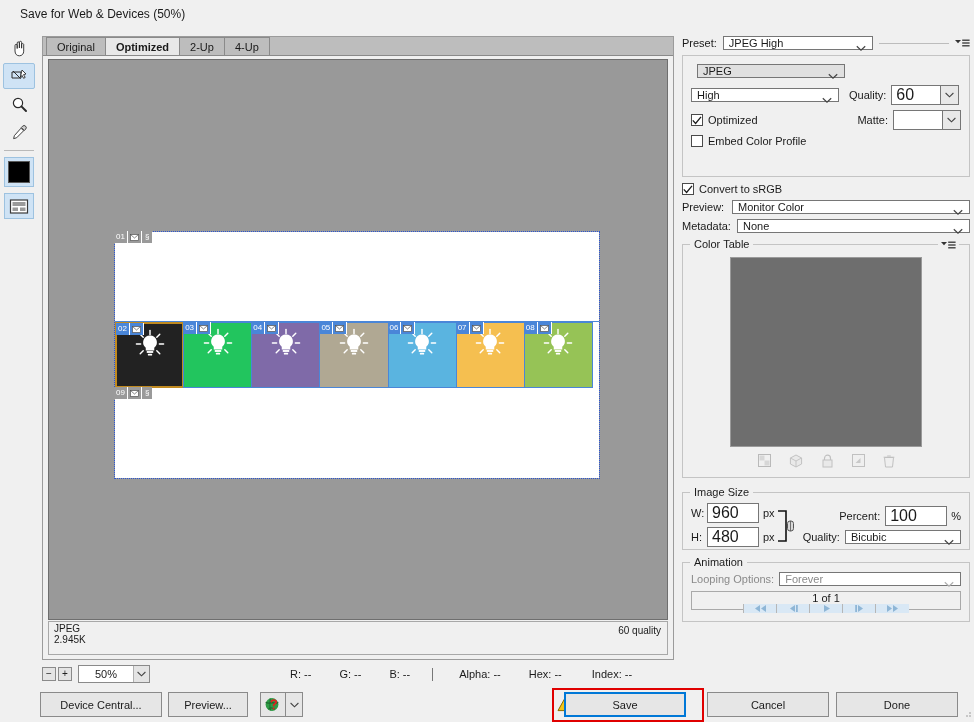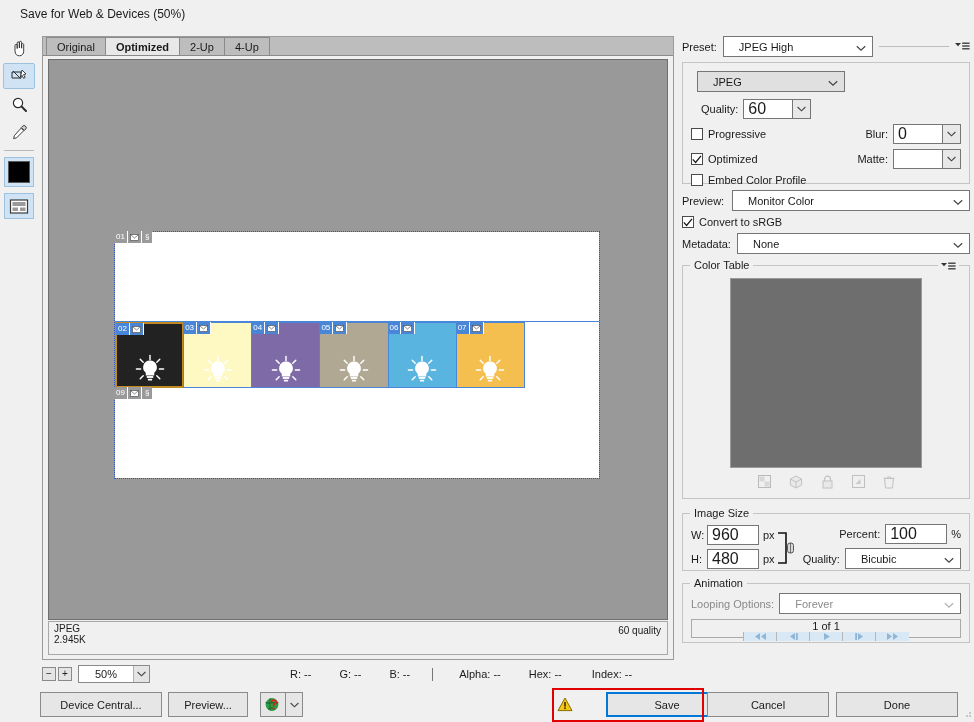--- a/index.html
+++ b/index.html
@@ -72,21 +72,21 @@
     position: absolute; left: 66px; top: 172px; width: 484px; height: 246px;
     background: #ffffff; outline: 1px dotted #2a55d4;
   }
   .slice-row {
     position: absolute; left: 0; top: 90px; width: 484px; height: 66px;
     display: flex;
   }
   .slice-cell {
     position: relative; width: 69.14px; height: 66px;
     border: 1px solid #4a86d8; margin-right: -1px;
-    display: flex; align-items: flex-end; justify-content: center;
+    display: flex; align-items: flex-start; justify-content: center;
   }
   .slice-cell.sel { border: 2px solid #c08a20; }
   .bulb { width: 34px; height: 34px; display: block; margin-top: 3px; }
   .badge {
     position: absolute; left: -1px; top: -1px; height: 12px;
     display: flex; align-items: stretch; z-index: 5; pointer-events: none;
   }
   .badge .num {
     background: #4a86d8; color: #fff; font-size: 8px; line-height: 12px;
     padding: 0 2px; font-family: "Liberation Sans", sans-serif;
@@ -135,22 +135,22 @@
     display: flex; align-items: center; justify-content: center;
   }
   .ro { margin-left: 26px; font-size: 11px; white-space: nowrap; }
   .ro-sep { width: 1px; height: 13px; background: #777; margin-left: 22px; }
 
   
   .right { position: absolute; left: 682px; top: 36px; width: 288px; }
   .row { display: flex; align-items: center; margin-bottom: 5px; }
   .lbl { font-size: 11px; color: #1a1a1a; white-space: nowrap; }
   .select {
-    height: 21px; background: #fff; border: 1px solid #767676;
-    display: flex; align-items: center; padding-left: 15px;
+    height: 14px; background: #fff; border: 1px solid #767676;
+    display: flex; align-items: center; padding-left: 5px;
     font-size: 11px; color: #1a1a1a; position: relative;
   }
   .select .cv { position: absolute; right: 6px; top: 5px; }
   .select.gray { background: #e0e0e0; }
   .field {
     height: 20px; background: #fff; border: 1px solid #767676;
     display: flex; align-items: center; padding-left: 4px; font-size: 16px;
   }
   .stepper {
     width: 18px; height: 20px; background: #e8e8e8; border: 1px solid #767676;
@@ -314,21 +314,21 @@
                 <path d="M4 20 L9 20"></path>
                   <path d="M36 20 L31 20"></path>
                 <path d="M8.5 31.5 L12 28"></path>
                   <path d="M31.5 31.5 L28 28"></path>
               </g>
               <path d="M20 10 a8 8 0 0 1 5 14.3 l0 3.2 l-10 0 l0 -3.2 a8 8 0 0 1 5 -14.3 z" fill="#fff"></path>
               <rect x="16.2" y="28.3" width="7.6" height="2.2" fill="#fff"></rect>
               <rect x="17.4" y="31.4" width="5.2" height="2.2" rx="1" fill="#fff"></rect>
             </svg>
           </div>
-          <div class="slice-cell" style="background:#fef9c3">
+          <div class="slice-cell" style="background:#22c55e">
             <div class="badge">
               <span class="num">03</span>
               <span class="ico">
                 <svg width="9" height="7" viewBox="0 0 9 7">
                     <rect x="0.5" y="0.5" width="8" height="6" fill="#fff" stroke="#555" stroke-width="0.7"></rect>
                     <path d="M0.5 0.5 L4.5 4 L8.5 0.5" fill="none" stroke="#555" stroke-width="0.7"></path>
                   </svg>
               </span>
             </div>
             <svg class="bulb" viewBox="0 0 40 40">
@@ -439,20 +439,45 @@
                 <path d="M4 20 L9 20"></path>
                   <path d="M36 20 L31 20"></path>
                 <path d="M8.5 31.5 L12 28"></path>
                   <path d="M31.5 31.5 L28 28"></path>
               </g>
               <path d="M20 10 a8 8 0 0 1 5 14.3 l0 3.2 l-10 0 l0 -3.2 a8 8 0 0 1 5 -14.3 z" fill="#fff"></path>
               <rect x="16.2" y="28.3" width="7.6" height="2.2" fill="#fff"></rect>
               <rect x="17.4" y="31.4" width="5.2" height="2.2" rx="1" fill="#fff"></rect>
             </svg>
           </div>
+          <div class="slice-cell" style="background:#96c356">
+            <div class="badge">
+              <span class="num">08</span>
+              <span class="ico">
+                <svg width="9" height="7" viewBox="0 0 9 7">
+                    <rect x="0.5" y="0.5" width="8" height="6" fill="#fff" stroke="#555" stroke-width="0.7"></rect>
+                    <path d="M0.5 0.5 L4.5 4 L8.5 0.5" fill="none" stroke="#555" stroke-width="0.7"></path>
+                  </svg>
+              </span>
+            </div>
+            <svg class="bulb" viewBox="0 0 40 40">
+              <g stroke="#fff" stroke-width="1.7" stroke-linecap="round">
+                <path d="M20 4 L20 9"></path>
+                  <path d="M8.5 8.5 L12 12"></path>
+                  <path d="M31.5 8.5 L28 12"></path>
+                <path d="M4 20 L9 20"></path>
+                  <path d="M36 20 L31 20"></path>
+                <path d="M8.5 31.5 L12 28"></path>
+                  <path d="M31.5 31.5 L28 28"></path>
+              </g>
+              <path d="M20 10 a8 8 0 0 1 5 14.3 l0 3.2 l-10 0 l0 -3.2 a8 8 0 0 1 5 -14.3 z" fill="#fff"></path>
+              <rect x="16.2" y="28.3" width="7.6" height="2.2" fill="#fff"></rect>
+              <rect x="17.4" y="31.4" width="5.2" height="2.2" rx="1" fill="#fff"></rect>
+            </svg>
+          </div>
         </div>
 
         <div class="row-band-bot">
           <div class="badge gray">
             <span class="num">09</span>
             <span class="ico">
               <svg width="9" height="7" viewBox="0 0 9 7">
                   <rect x="0.5" y="0.5" width="8" height="6" fill="#fff" stroke="#555" stroke-width="0.7"></rect>
                   <path d="M0.5 0.5 L4.5 4 L8.5 0.5" fill="none" stroke="#555" stroke-width="0.7"></path>
                 </svg>
@@ -521,46 +546,39 @@
           <span>JPEG</span>
           <span class="cv">
             <svg width="10" height="7" viewBox="0 0 10 7">
                 <path d="M0.8 1.2 L5 5.2 L9.2 1.2" fill="none" stroke="#444" stroke-width="1.2"></path>
               </svg>
           </span>
         </div>
       </div>
 
       <div class="row">
+        <div class="select" style="width:148px">
+          <span>High</span>
+          <span class="cv">
+            <svg width="10" height="7" viewBox="0 0 10 7">
+                <path d="M0.8 1.2 L5 5.2 L9.2 1.2" fill="none" stroke="#444" stroke-width="1.2"></path>
+              </svg>
+          </span>
+        </div>
         <span class="lbl" style="margin-left:10px">Quality:</span>
         <div class="field" style="width:50px; margin-left:5px">
           <span>60</span>
         </div>
         <div class="stepper">
           <svg width="9" height="6" viewBox="0 0 9 6">
               <path d="M0.6 1 L4.5 4.8 L8.4 1" fill="none" stroke="#444" stroke-width="1.1"></path>
             </svg>
         </div>
       </div>
 
-      <div class="row">
-        <div class="chk">
-          <span class="box"></span>
-          <span>Progressive</span>
-        </div>
-        <span class="lbl" style="margin-left:auto">Blur:</span>
-        <div class="field" style="width:50px; margin-left:5px">
-          <span>0</span>
-        </div>
-        <div class="stepper">
-          <svg width="9" height="6" viewBox="0 0 9 6">
-              <path d="M0.6 1 L4.5 4.8 L8.4 1" fill="none" stroke="#444" stroke-width="1.1"></path>
-            </svg>
-        </div>
-      </div>
 
       <div class="row">
         <div class="chk">
           <span class="box">
             <svg width="10" height="9" viewBox="0 0 10 9">
                 <path d="M0.8 4.4 L3.6 7.4 L9 0.9" fill="none" stroke="#1a1a1a" stroke-width="1.3"></path>
               </svg>
           </span>
           <span>Optimized</span>
         </div>
@@ -577,39 +595,39 @@
 
       <div class="row" style="margin-bottom:0">
         <div class="chk">
           <span class="box"></span>
           <span>Embed Color Profile</span>
         </div>
       </div>
     </div>
 
     <div style="margin-top:6px">
+      <div class="row">
+        <div class="chk">
+          <span class="box">
+            <svg width="10" height="9" viewBox="0 0 10 9">
+                <path d="M0.8 4.4 L3.6 7.4 L9 0.9" fill="none" stroke="#1a1a1a" stroke-width="1.3"></path>
+              </svg>
+          </span>
+          <span>Convert to sRGB</span>
+        </div>
+      </div>
       <div class="row">
         <span class="lbl" style="width:50px">Preview:</span>
         <div class="select" style="flex:1">
           <span>Monitor Color</span>
           <span class="cv">
             <svg width="10" height="7" viewBox="0 0 10 7">
                 <path d="M0.8 1.2 L5 5.2 L9.2 1.2" fill="none" stroke="#444" stroke-width="1.2"></path>
               </svg>
           </span>
-        </div>
-      </div>
-      <div class="row">
-        <div class="chk">
-          <span class="box">
-            <svg width="10" height="9" viewBox="0 0 10 9">
-                <path d="M0.8 4.4 L3.6 7.4 L9 0.9" fill="none" stroke="#1a1a1a" stroke-width="1.3"></path>
-              </svg>
-          </span>
-          <span>Convert to sRGB</span>
         </div>
       </div>
       <div class="row">
         <span class="lbl" style="width:55px">Metadata:</span>
         <div class="select" style="flex:1">
           <span>None</span>
           <span class="cv">
             <svg width="10" height="7" viewBox="0 0 10 7">
                 <path d="M0.8 1.2 L5 5.2 L9.2 1.2" fill="none" stroke="#444" stroke-width="1.2"></path>
               </svg>
@@ -788,21 +806,21 @@
     </div>
 
     <span style="position:absolute; left:557px; top:9px;">
       <svg width="16" height="15" viewBox="0 0 16 15">
         <path d="M8 1 L15 13.6 L1 13.6 Z" fill="#f5c518" stroke="#8a6d00" stroke-width="1"></path>
         <rect x="7.2" y="5" width="1.6" height="4.6" fill="#3a2d00"></rect>
         <rect x="7.2" y="10.4" width="1.6" height="1.7" fill="#3a2d00"></rect>
       </svg>
     </span>
 
-    <div class="btn focus" style="position:absolute; left:606px; top:4px; width:122px;">Save</div>
+    <div class="btn focus" style="position:absolute; left:564px; top:4px; width:122px;">Save</div>
     <div class="btn" style="position:absolute; left:707px; top:4px; width:122px;">Cancel</div>
     <div class="btn" style="position:absolute; left:836px; top:4px; width:122px;">Done</div>
 
     <span class="grip">
       <svg width="11" height="11" viewBox="0 0 11 11">
         <g fill="#a0a0a0">
             <rect x="8" y="8" width="2" height="2"></rect>
             <rect x="5" y="8" width="2" height="2"></rect>
             <rect x="8" y="5" width="2" height="2"></rect>
           </g>

